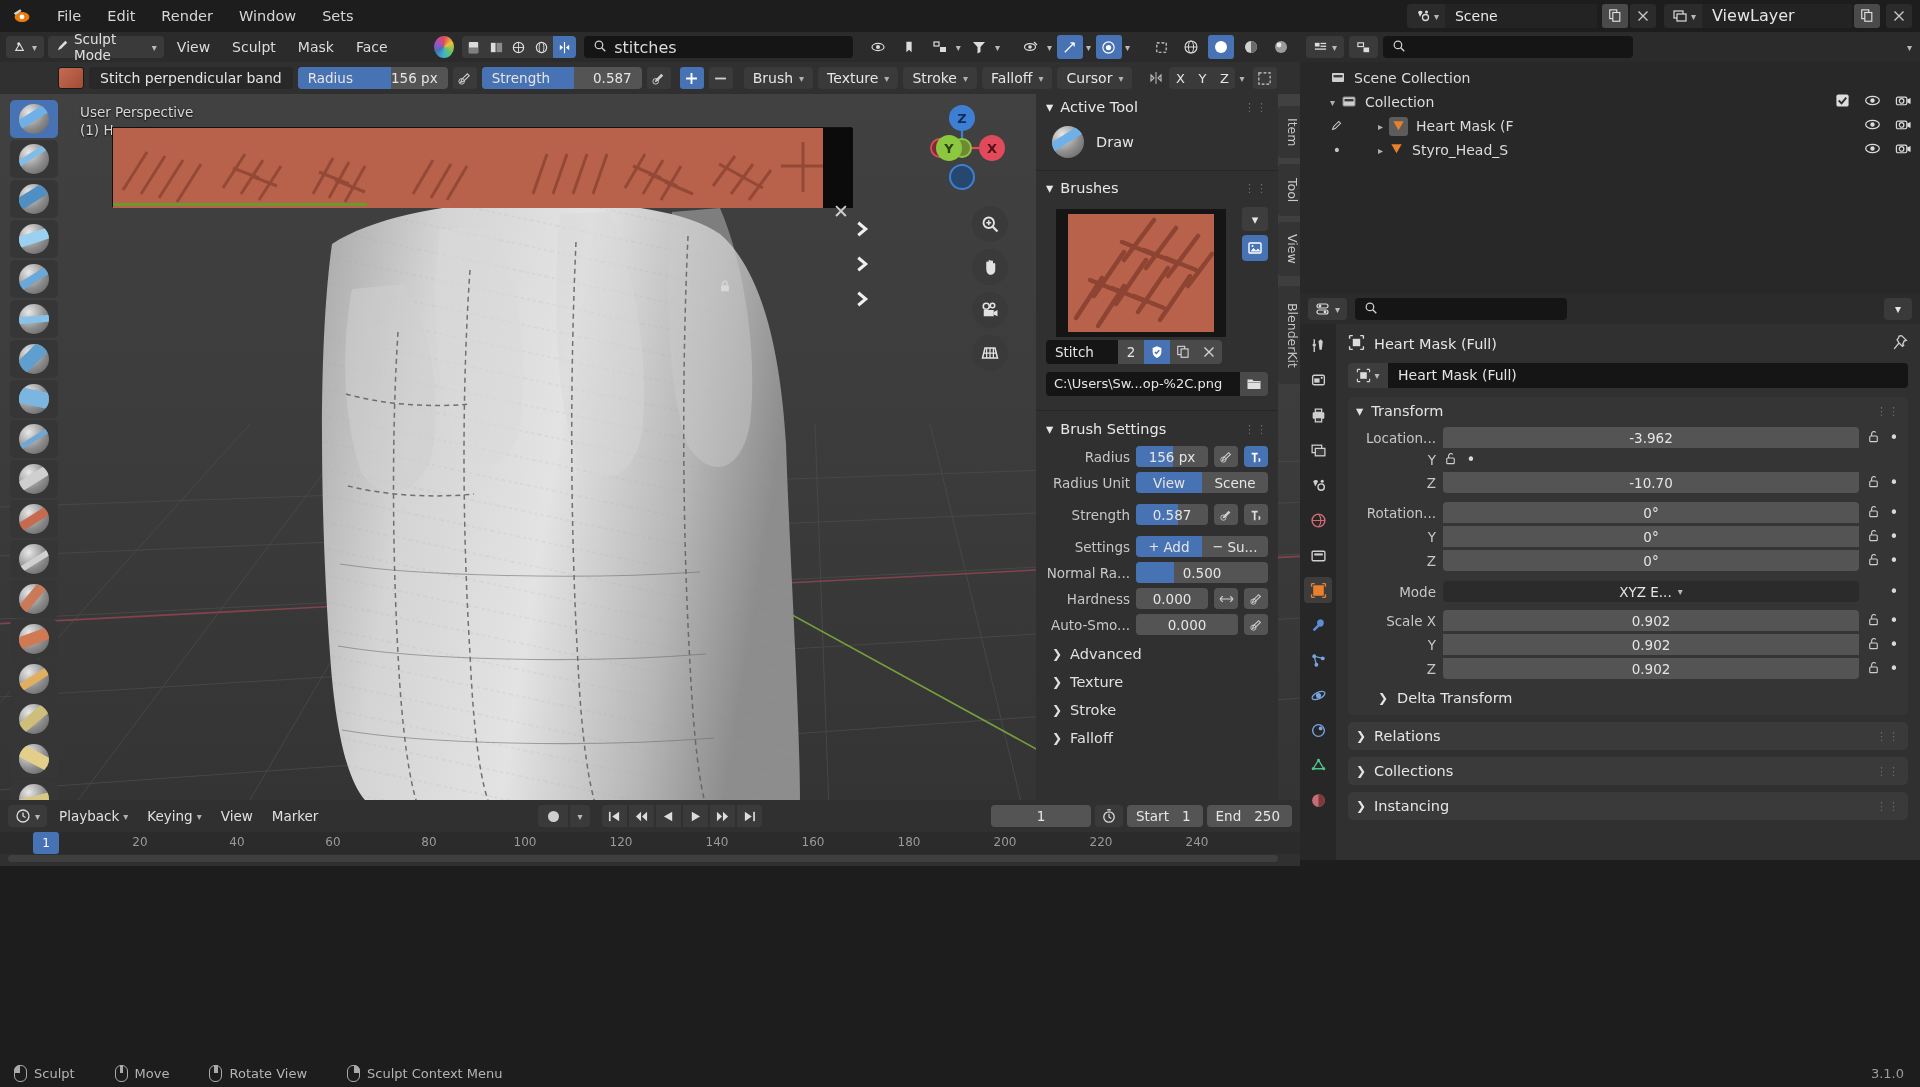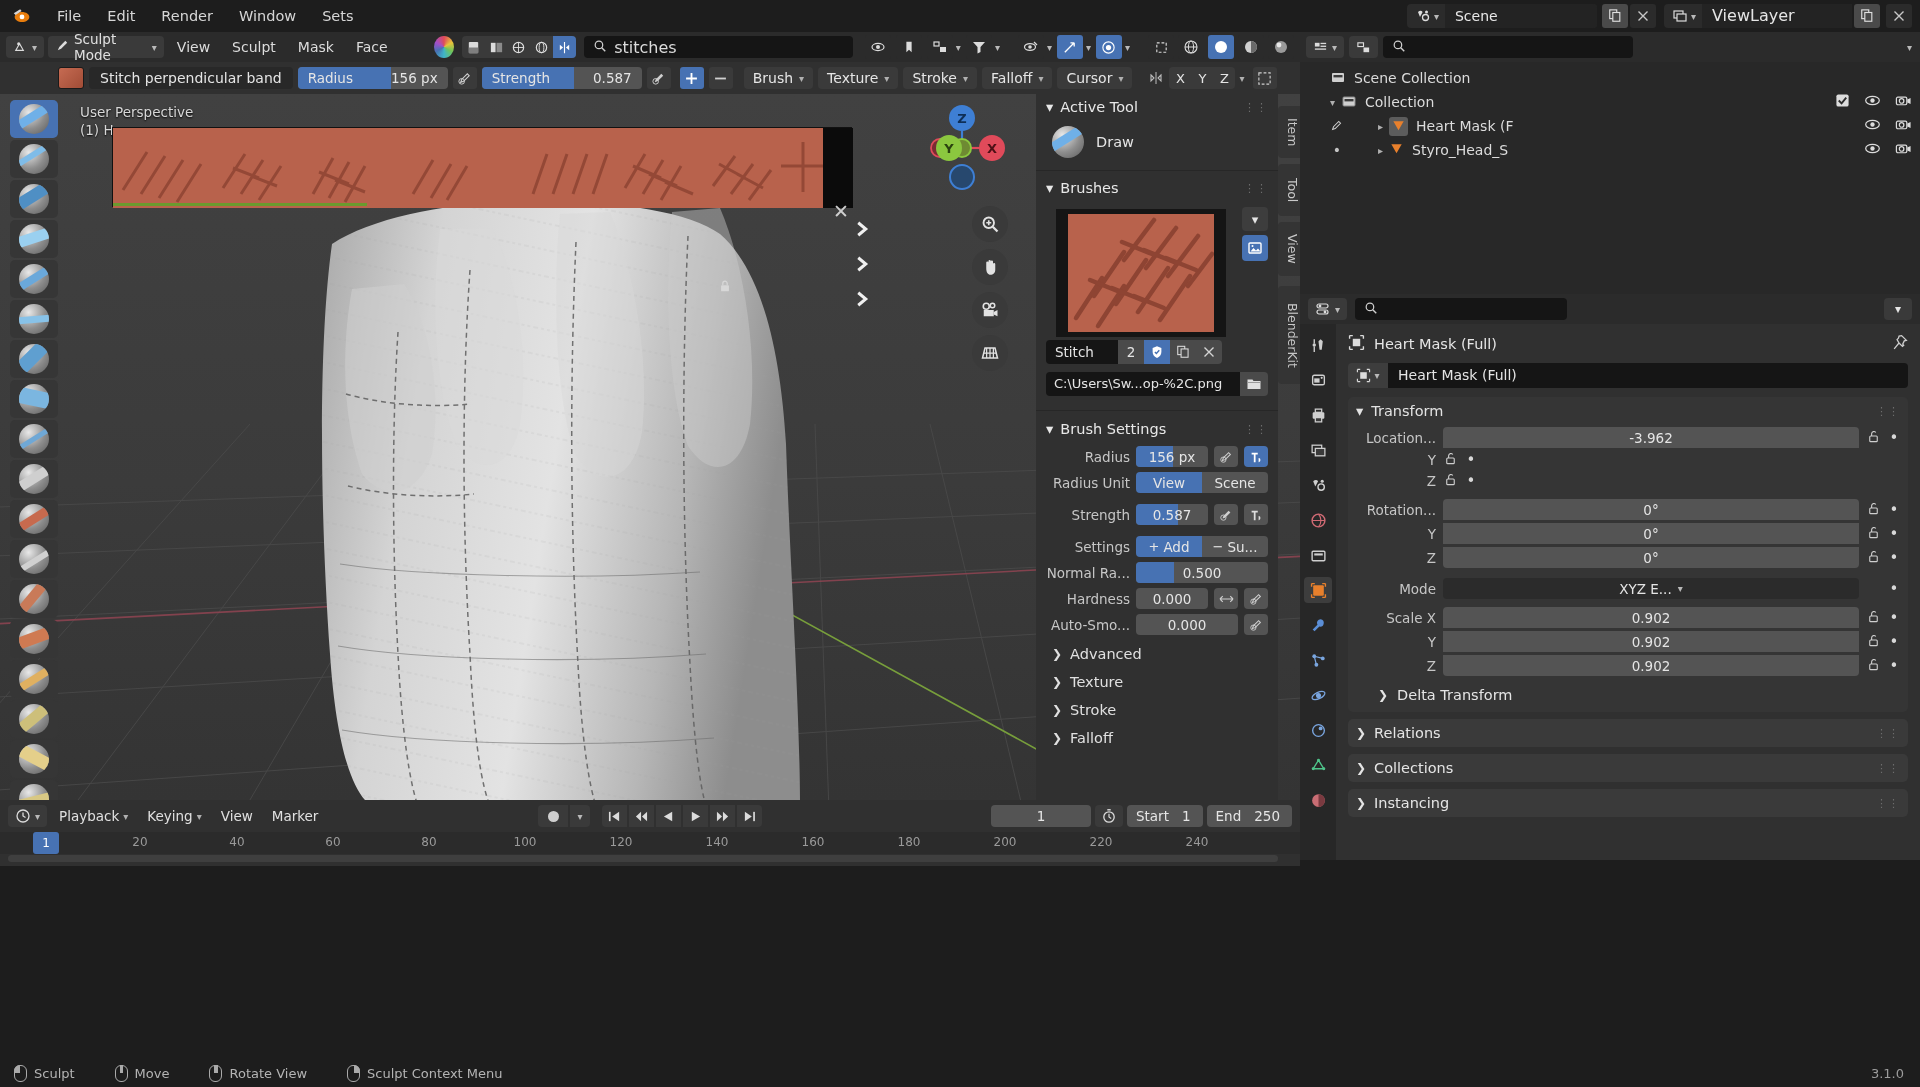--- a/index.html
+++ b/index.html
@@ -1237,20 +1237,21 @@
         <div class="prow">
           <span class="lab">Y</span>
           <span><svg width="15" height="15" viewBox="0 0 16 16">
                 <rect x="4" y="7.5" width="8" height="6" rx="1" fill="none" stroke="#cfcfcf" stroke-width="1.2"></rect>
                 <path d="M6 7.5V5a2.4 2.4 0 014.4-1.2" fill="none" stroke="#cfcfcf" stroke-width="1.2"></path>
               </svg></span>
           <span style="width:12px;text-align:center;color:#d8d8d8;font-size:15px">•</span>
         </div>
         <div class="prow">
           <span class="lab">Z</span>
+          <div class="nfield bot">-10.70</div>
           <span><svg width="15" height="15" viewBox="0 0 16 16">
                 <rect x="4" y="7.5" width="8" height="6" rx="1" fill="none" stroke="#cfcfcf" stroke-width="1.2"></rect>
                 <path d="M6 7.5V5a2.4 2.4 0 014.4-1.2" fill="none" stroke="#cfcfcf" stroke-width="1.2"></path>
               </svg></span>
           <span style="width:12px;text-align:center;color:#d8d8d8;font-size:15px">•</span>
         </div>
 
         <div class="prow" style="margin-top:9px">
           <span class="lab">Rotation...</span>
           <div class="nfield top">0°</div>

